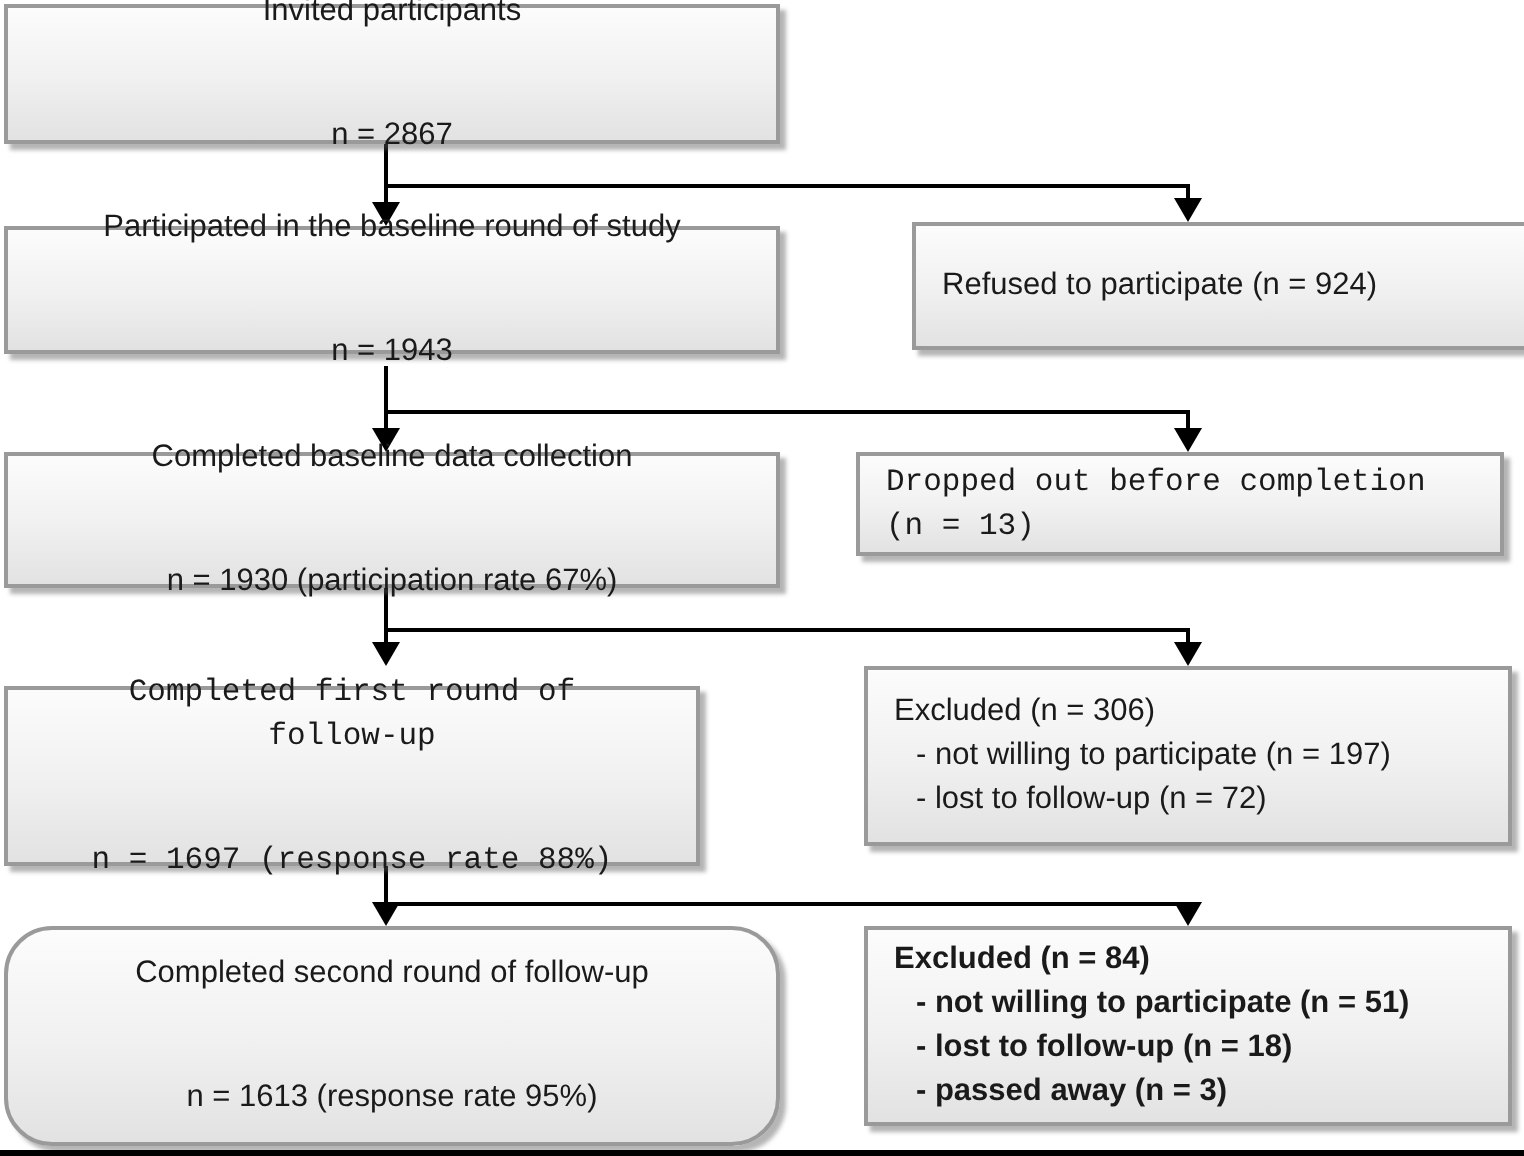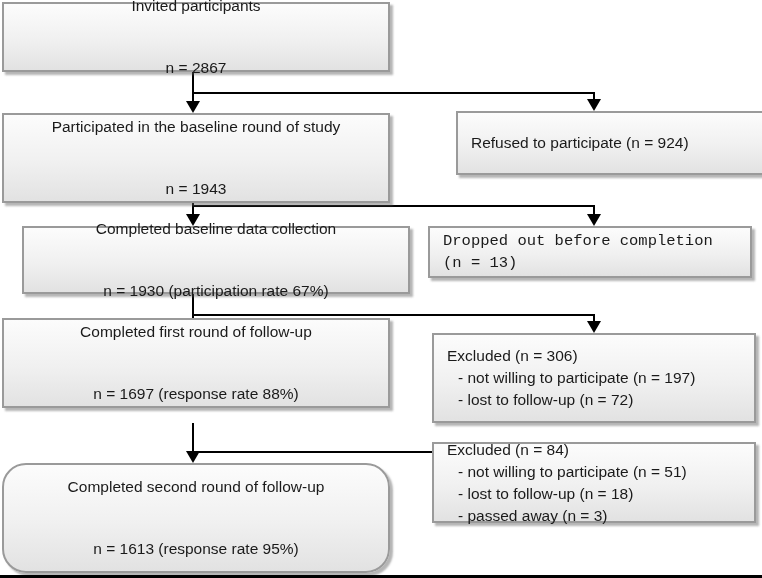--- a/index.html
+++ b/index.html
@@ -73,31 +73,31 @@
     </g>
     <polygon points="186,451 200,451 193,463" fill="#000"></polygon>
     <polygon points="587,451 601,451 594,463" fill="#000"></polygon>
   </svg>
 
   <div class="box main" style="left:2px;top:2px;width:388px;height:70px;">
     <div class="bline">Invited participants</div>
     <div class="bline">n = 2867</div>
   </div>
 
-  <div class="box main" style="left:2px;top:113px;width:388px;height:90px;">
+  <div class="box main" style="left:2px;top:113px;width:388px;height:64px;">
     <div class="bline">Participated in the baseline round of study</div>
     <div class="bline">n = 1943</div>
   </div>
 
-  <div class="box main" style="left:2px;top:226px;width:388px;height:68px;margin-left:20px;">
+  <div class="box main" style="left:2px;top:226px;width:388px;height:68px;">
     <div class="bline">Completed baseline data collection</div>
     <div class="bline">n = 1930 (participation rate 67%)</div>
   </div>
 
-  <div class="box main" style="left:2px;top:318px;width:388px;height:90px;">
+  <div class="box main" style="left:2px;top:343px;width:348px;height:90px;font-family:Liberation Mono, monospace;">
     <div class="bline">Completed first round of follow-up</div>
     <div class="bline">n = 1697 (response rate 88%)</div>
   </div>
 
   <div class="box main" style="left:2px;top:463px;width:388px;height:110px;border-radius:24px;">
     <div class="bline">Completed second round of follow-up</div>
     <div class="bline">n = 1613 (response rate 95%)</div>
   </div>
 
   <div class="box side" style="left:456px;top:111px;width:324px;height:64px;">
@@ -107,21 +107,21 @@
   <div class="box side" style="left:428px;top:226px;width:324px;height:52px;font-family:Liberation Mono, monospace;">
     <div class="bline">Dropped out before completion (n = 13)</div>
   </div>
 
   <div class="box side" style="left:432px;top:333px;width:324px;height:90px;">
     <div class="bline">Excluded (n = 306)</div>
     <div class="bline">- not willing to participate (n = 197)</div>
     <div class="bline">- lost to follow-up (n = 72)</div>
   </div>
 
-  <div class="box side" style="left:432px;top:442px;width:324px;height:81px;">
+  <div class="box side" style="left:432px;top:463px;width:324px;height:100px;font-weight:bold;">
     <div class="bline">Excluded (n = 84)</div>
     <div class="bline">- not willing to participate (n = 51)</div>
     <div class="bline">- lost to follow-up (n = 18)</div>
     <div class="bline">- passed away (n = 3)</div>
   </div>
 
   <div class="bottom-line"></div>
 </div>
 
 </body></html>

